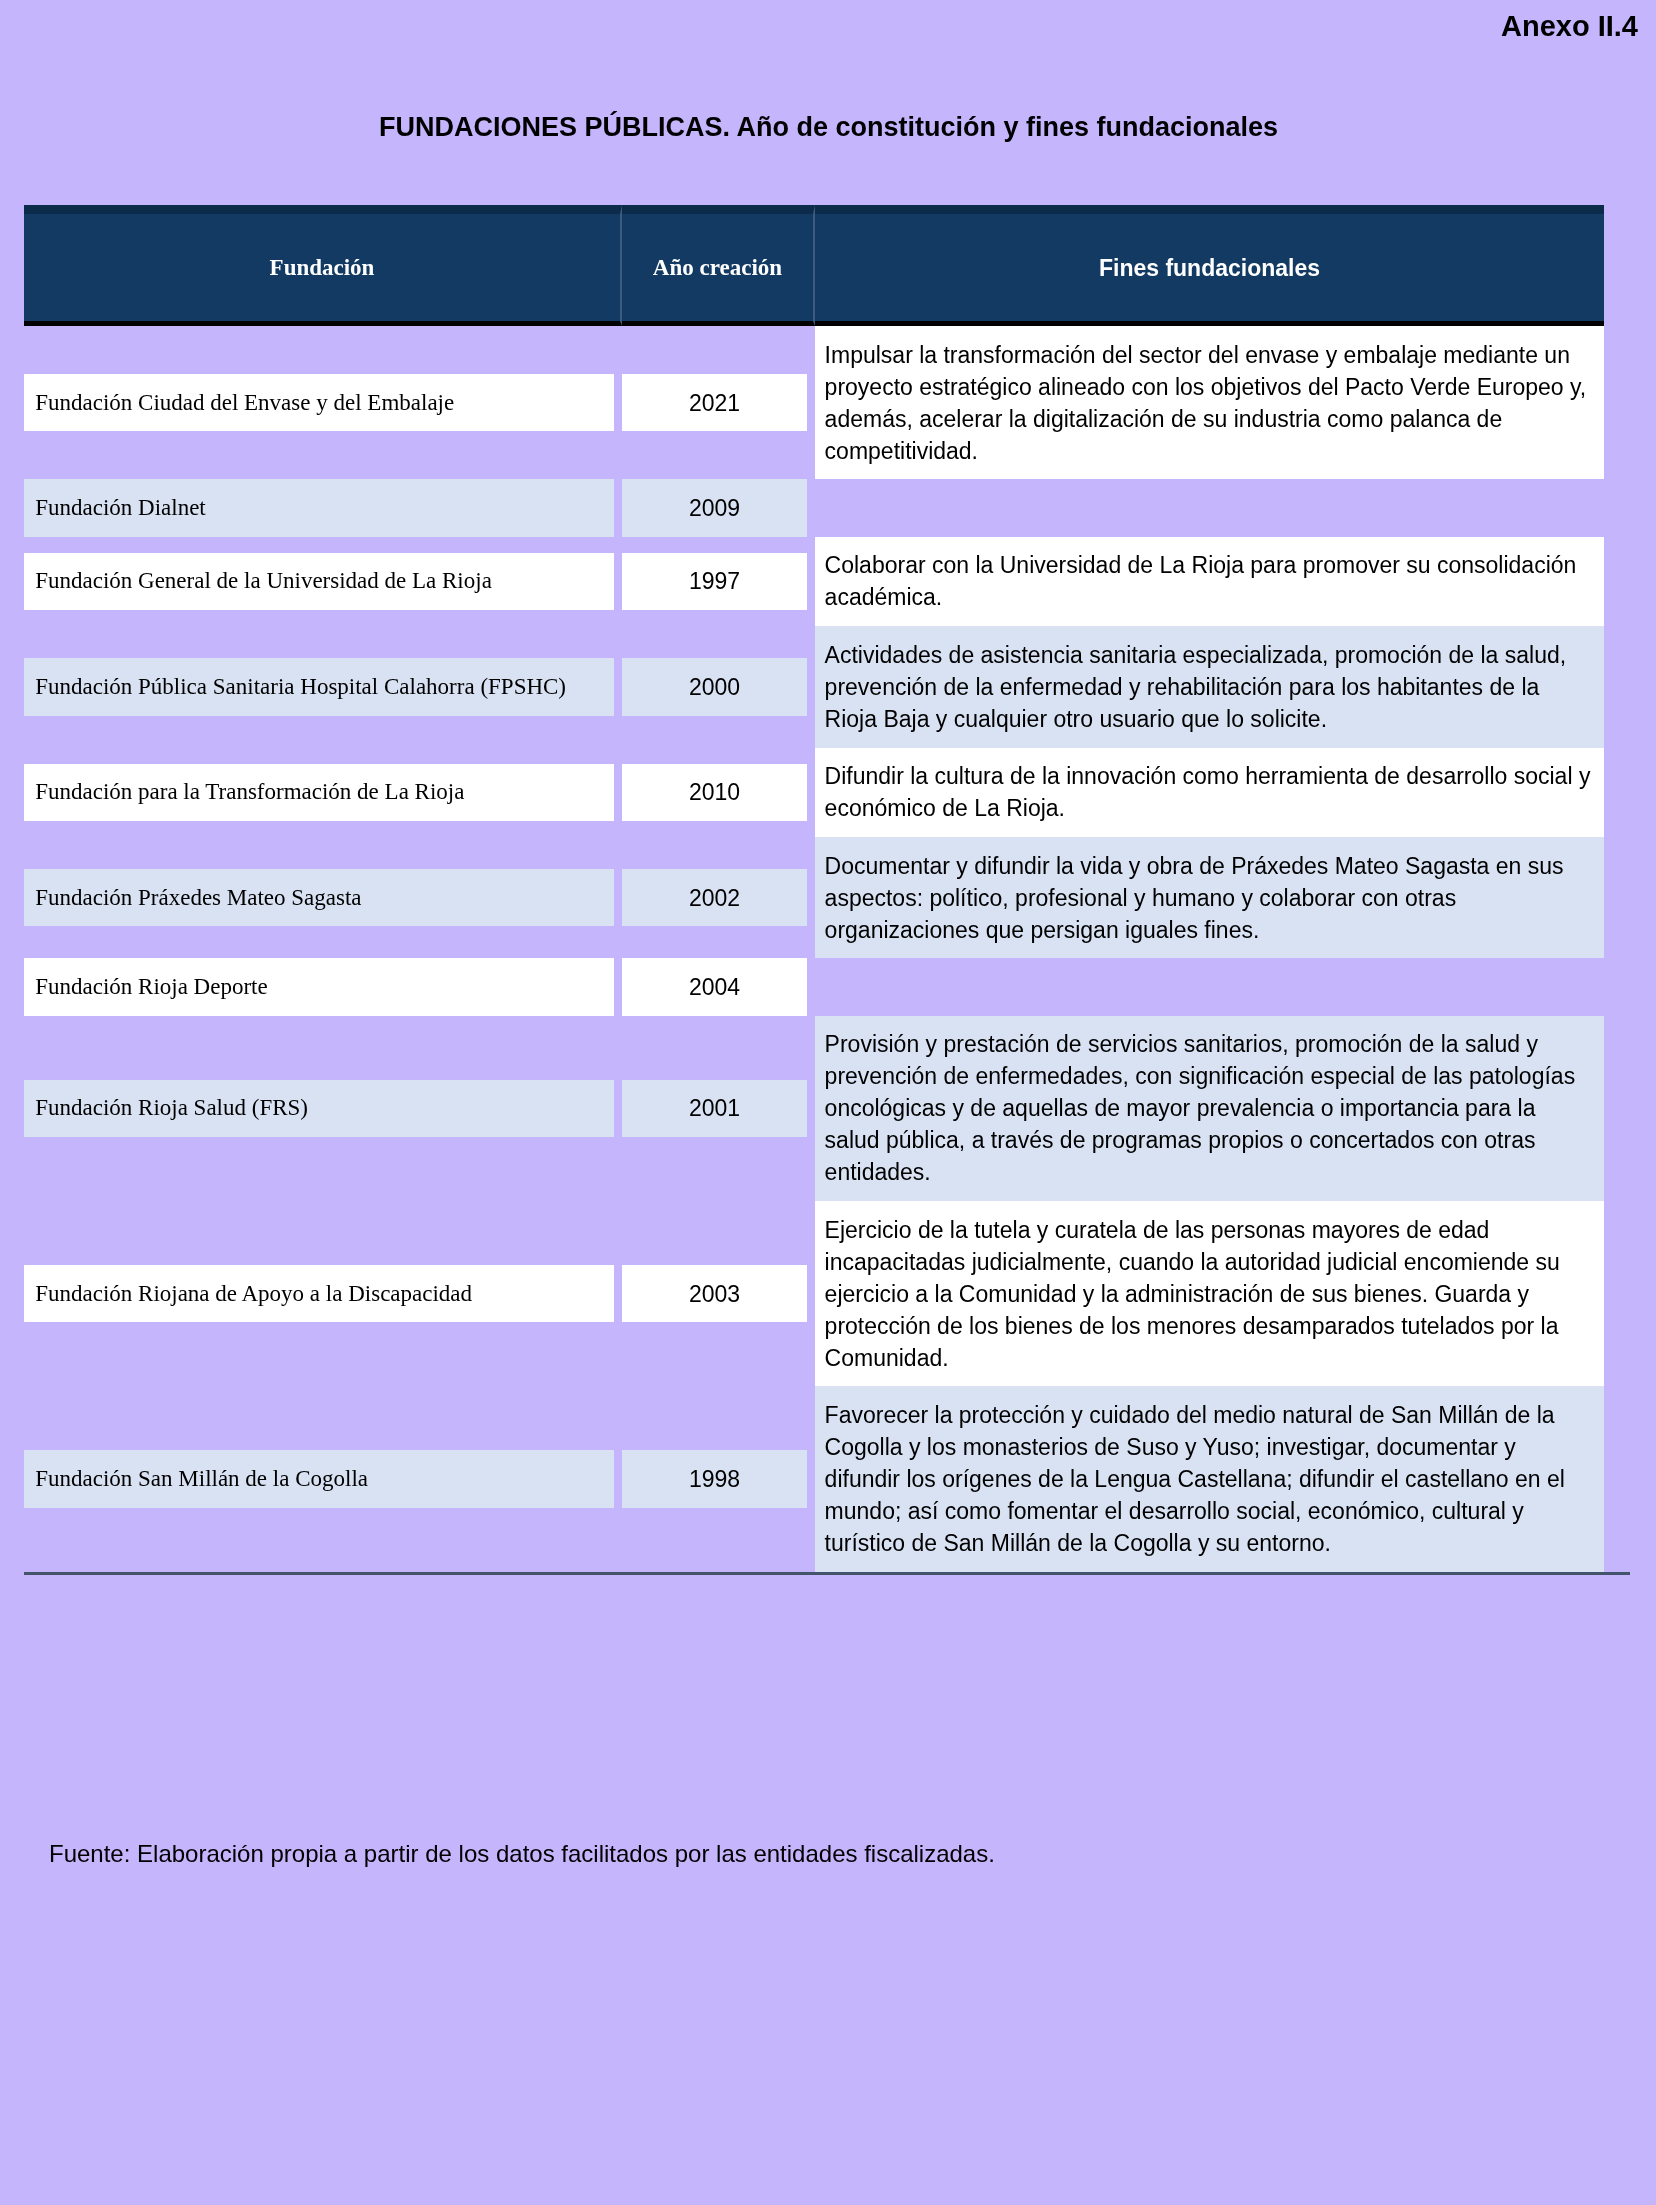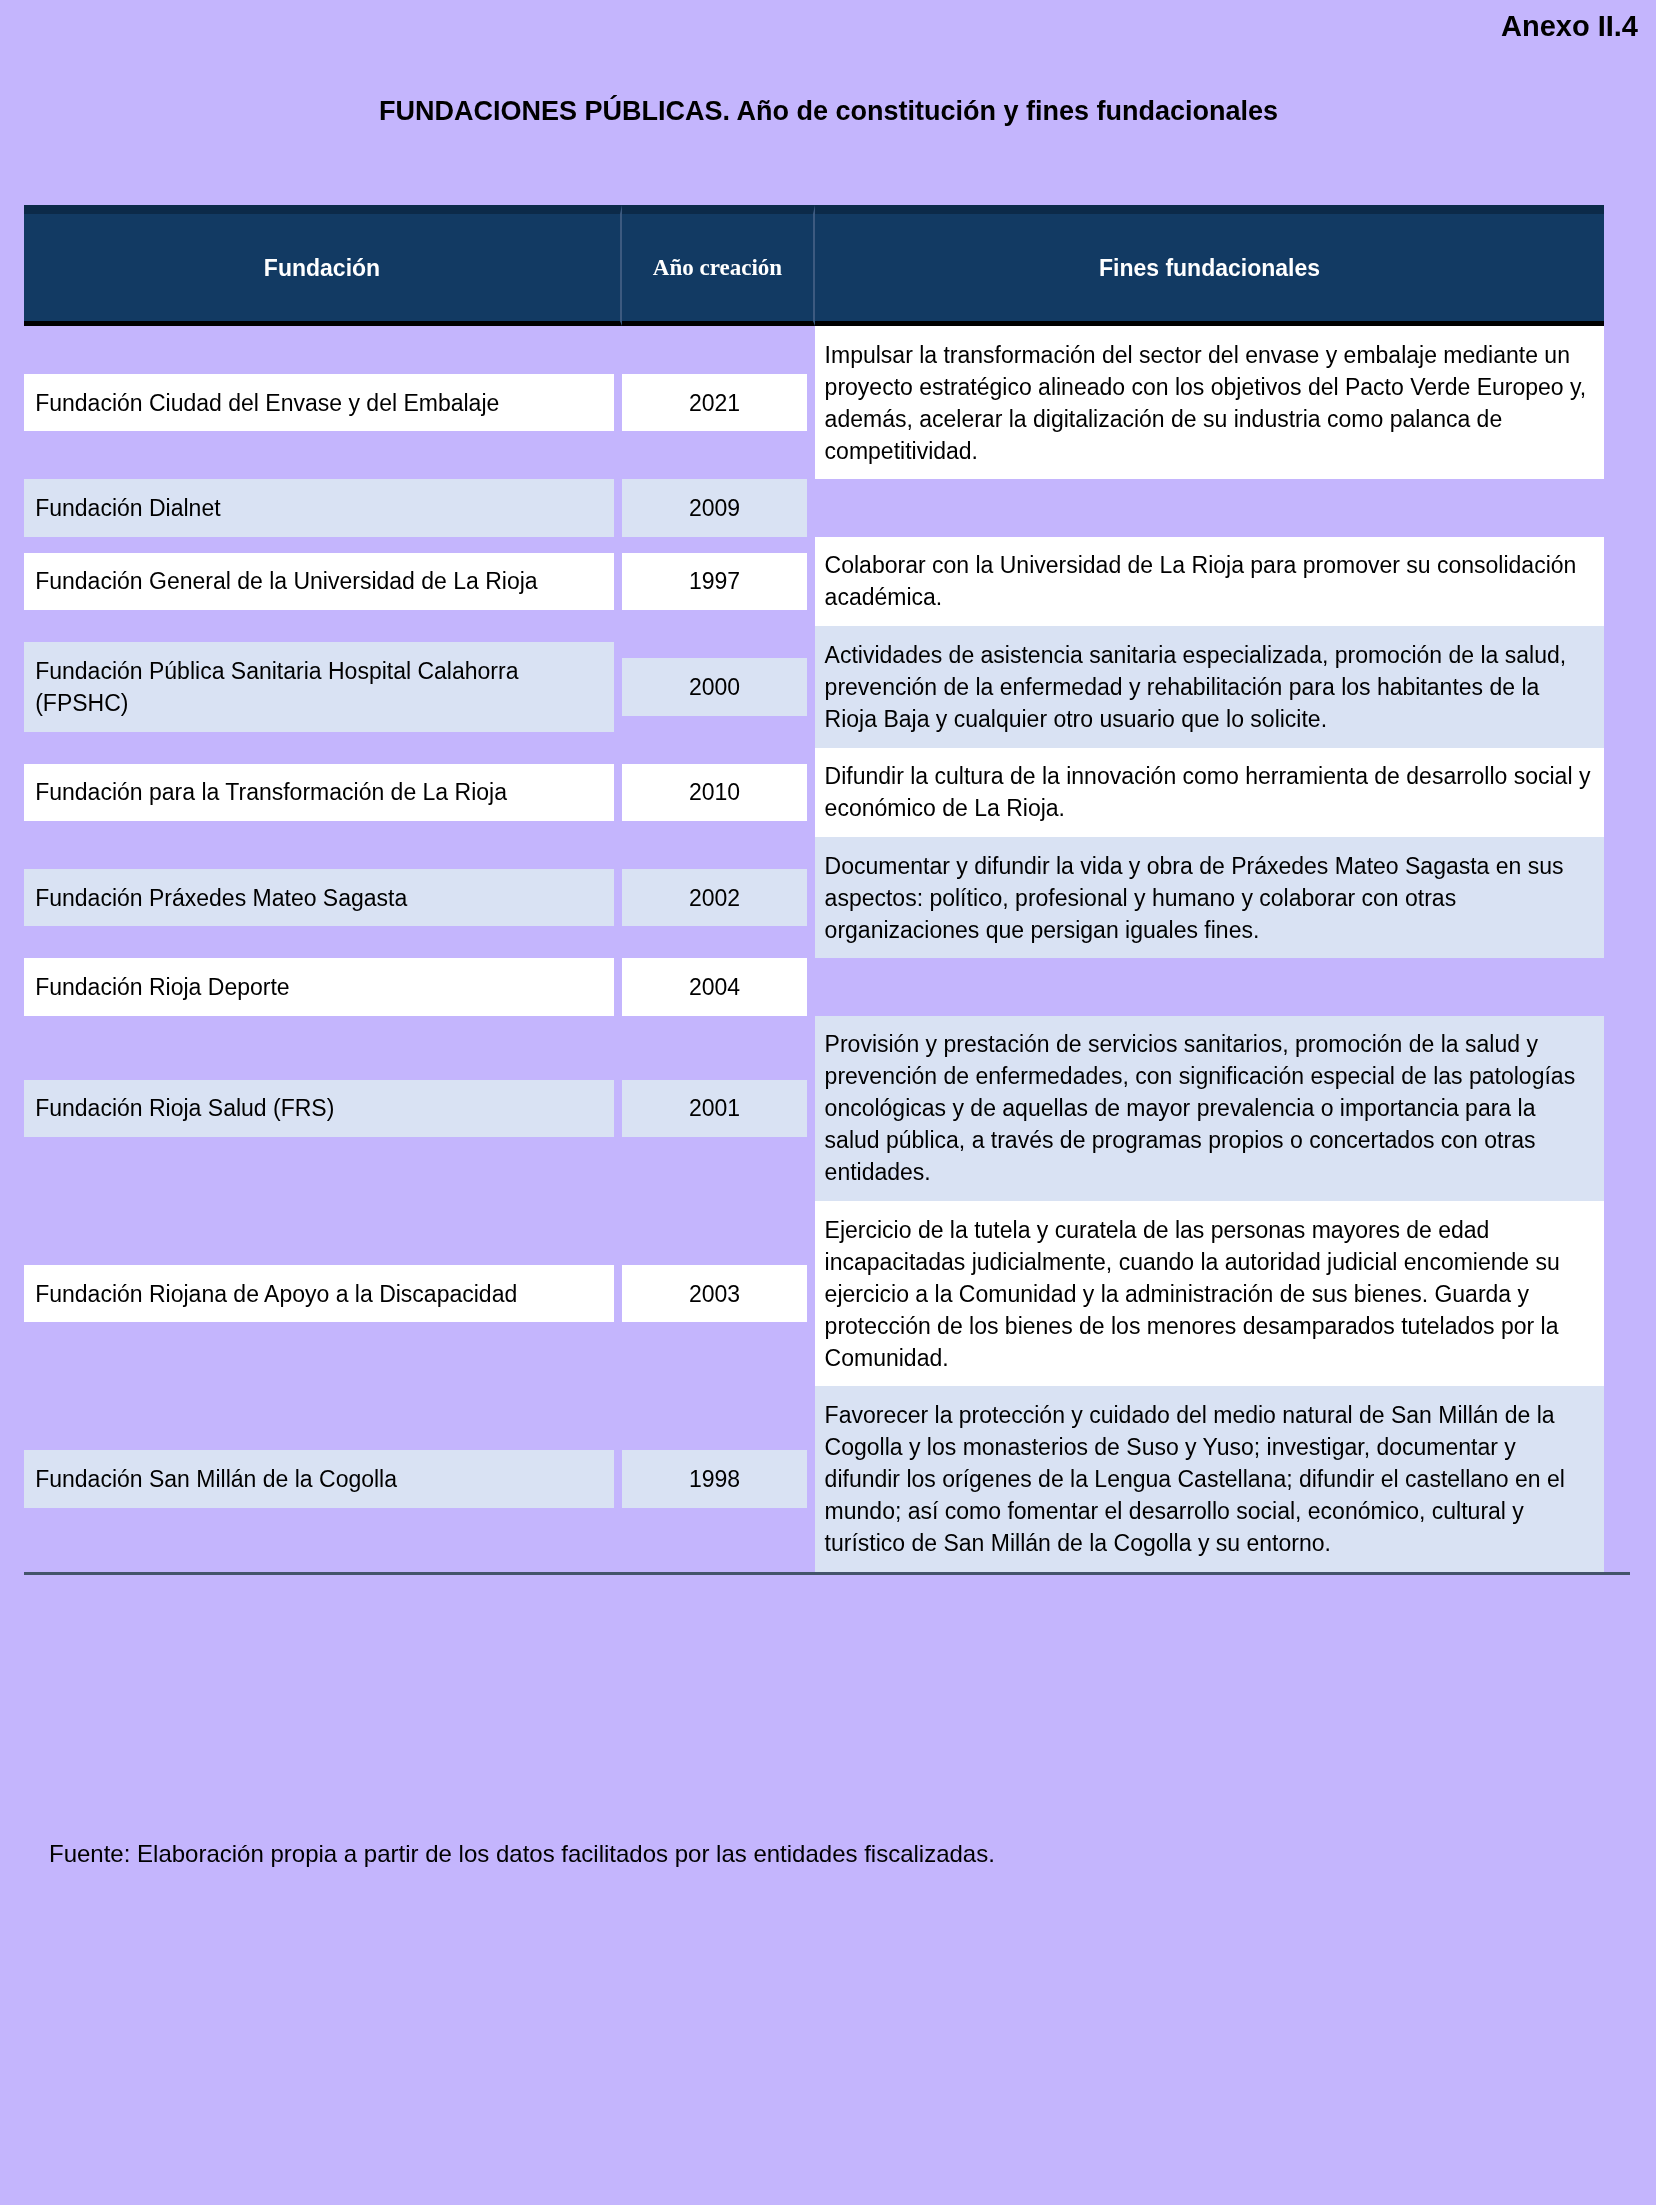--- a/index.html
+++ b/index.html
@@ -9,21 +9,21 @@
     background:#c4b5fd;
     font-family:"Liberation Sans", sans-serif;
     color:#000000;
     overflow:hidden;
   }
   .annex{
     position:absolute;top:9.6px;right:19px;
     font-size:29px;font-weight:bold;
   }
   .doc-title{
-    position:absolute;top:96px;left:0;width:100%;
+    position:absolute;top:112px;left:0;width:100%;
     text-align:center;font-size:27px;font-weight:bold;
   }
   .table{
     position:absolute;left:24px;top:205px;width:1606px;
     font-size:23px;line-height:32px;
     border-bottom:3.2px solid var(--border-bottom-color,#44546A);
   }
   .hrow{
     display:flex;align-items:stretch;
   }
@@ -39,21 +39,21 @@
     padding:11px 6.4px;
   }
   .hcell .wrap2{display:inline-block;max-width:135px;font-family:Liberation Serif, serif;}
   .trow{display:flex;align-items:center;}
   .trow.alt .cell{background:var(--row-alt-bg,#D9E2F3);}
   .cell{
     box-sizing:border-box;background:#ffffff;
     padding:12.7px 9.6px;
     display:flex;align-items:flex-start;
   }
-  .c1{width:598px;}
+  .c1{width:598px;font-family:Liberation Serif, serif;}
   .c2{width:193px;justify-content:center;text-align:center;}
   .c3{width:789px;}
   .sep{border-right:8px solid #c4b5fd;}
   .hsep{border-right:2.4px solid #3D5A80;}
   .c1 .txt{display:inline-block;max-width:555px;padding-left:1.6px;}
   .c3 .txt{display:inline-block;max-width:796px;}
   .source{
     position:absolute;left:49px;top:1838px;width:1577px;
     font-size:24px;line-height:32px;
   }

